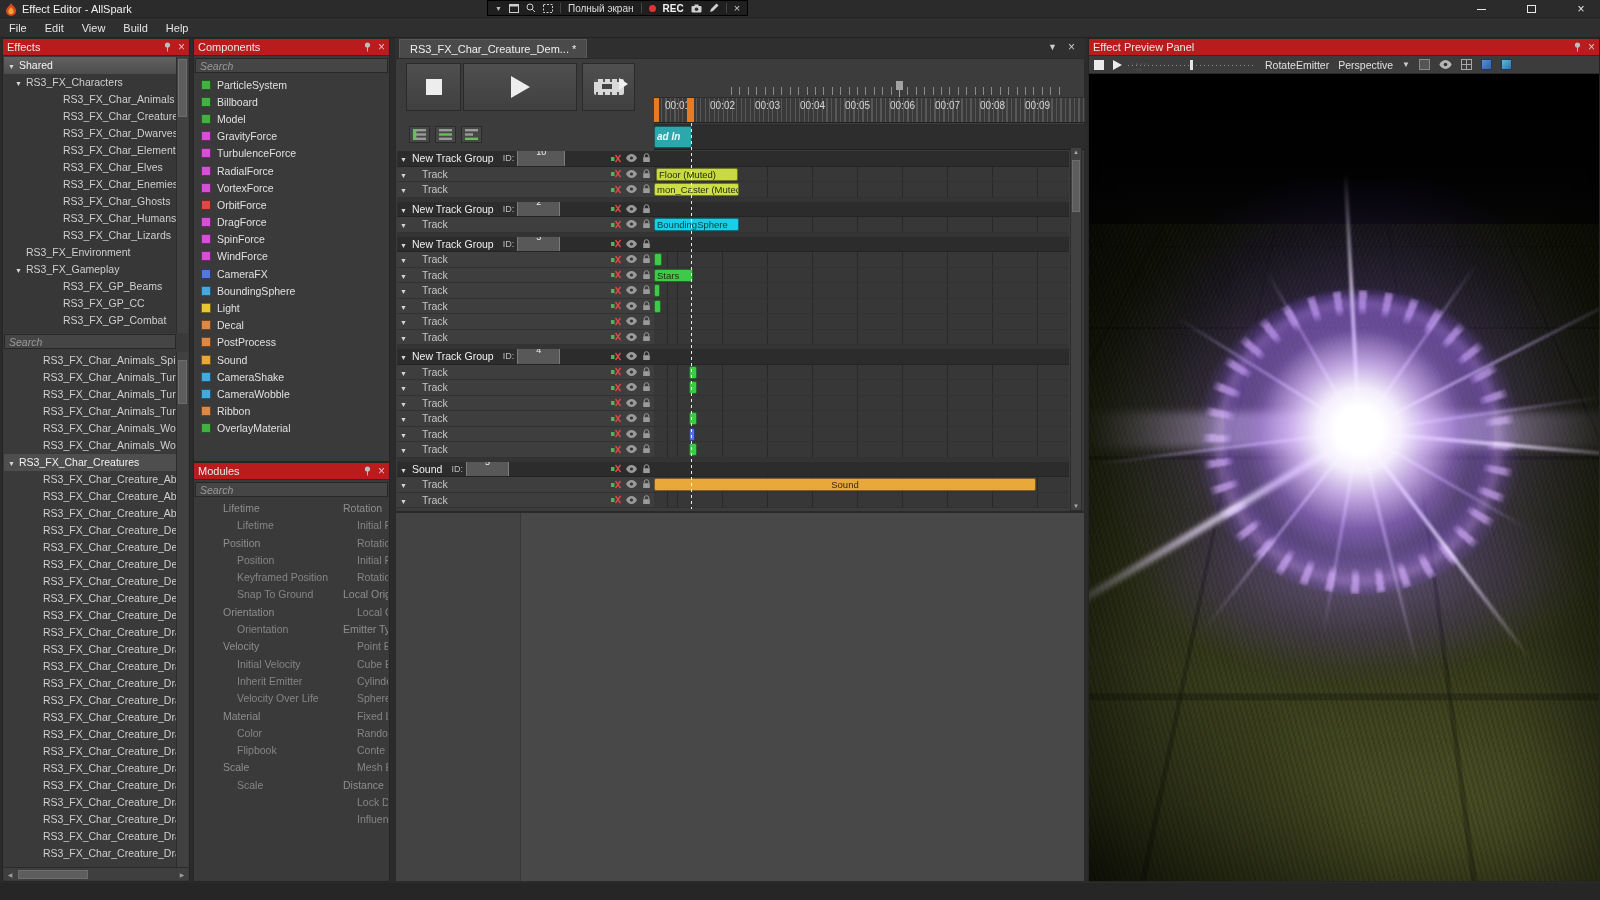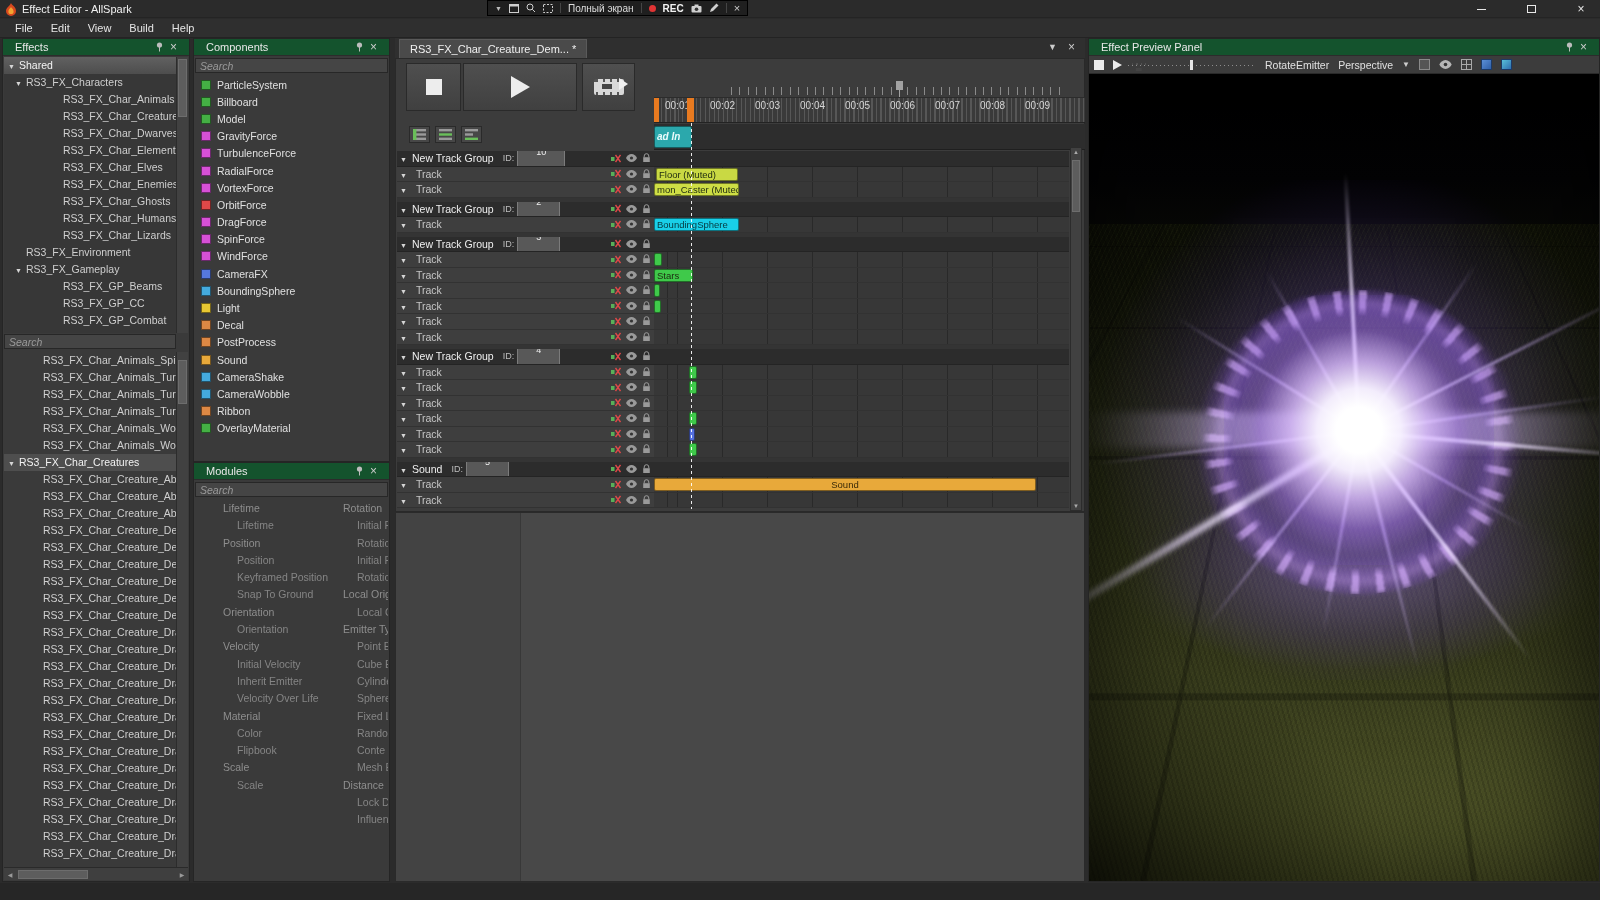--- a/index.html
+++ b/index.html
@@ -17,26 +17,26 @@
   .glyph-close{font-size:12px;line-height:12px}
 
   
   .recorder{position:absolute;left:487px;top:0;height:16px;background:#1f1f1f;border:1px solid #000;display:flex;align-items:center;gap:7px;padding:0 7px;font-size:10px;color:#ddd;z-index:50}
   .rec-sep{width:1px;height:10px;background:#454545}
   .rec-dot{width:7px;height:7px;border-radius:50%;background:#e03434;display:inline-block}
   .rec-label{font-weight:bold;color:#f2f2f2}
   .rec-tri{font-size:7px;color:#bbb}
 
   
-  .menubar{position:absolute;top:19px;left:0;right:0;height:19px;background:#2f2f2f;display:flex;align-items:center;padding-left:6px;border-bottom:1px solid #232323}
+  .menubar{position:absolute;top:19px;left:0;right:0;height:19px;background:#2f2f2f;display:flex;align-items:center;padding-left:0;border-bottom:1px solid #232323}
   .menuitem{padding:2px 9px;color:#e5e5e5}
 
   
   .panel{position:absolute;background:#3a3a3a;border:1px solid #252525}
-  .phead{height:17px;display:flex;align-items:center;gap:6px;padding:0 12px;font-size:11px;color:#e8e8e8;background:#14532d;border-bottom:1px solid #2c2c2c}
+  .phead{height:17px;display:flex;align-items:center;gap:6px;padding:0 4px;font-size:11px;color:#e8e8e8;background:#b91c1c;border-bottom:1px solid #2c2c2c}
   .phead .sp{flex:1}
   .search-input{display:block;width:calc(100% - 2px);margin:0 1px;height:15px;background:#454545;border:1px solid #272727;color:#ddd;font-size:10.5px;font-style:italic;padding:0 4px;font-family:"Liberation Sans",sans-serif}
   .search-input::placeholder{color:#9a9a9a;font-style:italic}
 
   
   .effects-panel{left:2px;top:38px;width:188px;height:844px}
   .fx-tree{position:absolute;top:18px;left:1px;right:13px;height:276px;overflow:hidden;background:#373737}
   .titem{height:17px;line-height:17px;font-size:10.5px;color:#cfcfcf;white-space:nowrap;overflow:hidden;display:flex;align-items:center;gap:2px}
   .titem[data-level="0"]{padding-left:4px}
   .titem[data-level="1"]{padding-left:11px}
@@ -118,21 +118,21 @@
   .clip[data-align="center"]{text-align:center}
   .phases .clip{top:2px;height:22px;line-height:20px;font-style:italic;font-weight:bold;font-size:10px}
 
   .trackrows{position:absolute;left:1px;top:92px;width:672px}
   .trow{display:flex;height:15.5px;background:#3e3e3e;border-bottom:1px solid rgba(0,0,0,.18)}
   .trow[data-type="group"]{background:#2c2c2c}
   .trow[data-type="gap"]{height:4px;background:#343434;border-bottom:none}
   .tname{flex:0 0 257px;display:flex;align-items:center;gap:3px;padding:0 3px;font-size:10.5px;overflow:hidden}
   .trow[data-type="group"] .tname{color:#efefef}
   .trow[data-type="track"] .exp{visibility:hidden}
-  .trow[data-type="track"] .tlabel{margin-left:4px;color:#c6c6c6}
+  .trow[data-type="track"] .tlabel{margin-left:10px;color:#c6c6c6}
   .idwrap{display:flex;align-items:center;gap:3px;font-size:9px;color:#bdbdbd;margin-left:6px}
   .idbox{min-width:15px;height:25px;background:#585858;border:1px solid #7b7b7b;font-size:9px;line-height:10px;text-align:center;color:#efefef;padding:0 18px}
   .ticons{margin-left:auto;display:flex;gap:5px;align-items:center;flex:0 0 auto}
   .lane{flex:1;position:relative;background:#373737;overflow:hidden}
   .trow[data-type="track"] .lane{background-image:repeating-linear-gradient(90deg,rgba(0,0,0,.25) 0 1px,transparent 1px 45px);background-position:23px 0}
   .trow[data-type="group"] .lane{background:#2c2c2c}
 
   .cv{position:absolute;right:2px;top:88px;width:12px;height:364px;background:#414141;border:1px solid #2c2c2c;font-size:6px;color:#aaa}
   .cv-up{position:absolute;top:1px;left:0;right:0;text-align:center}
   .cv-dn{position:absolute;bottom:1px;left:0;right:0;text-align:center}

